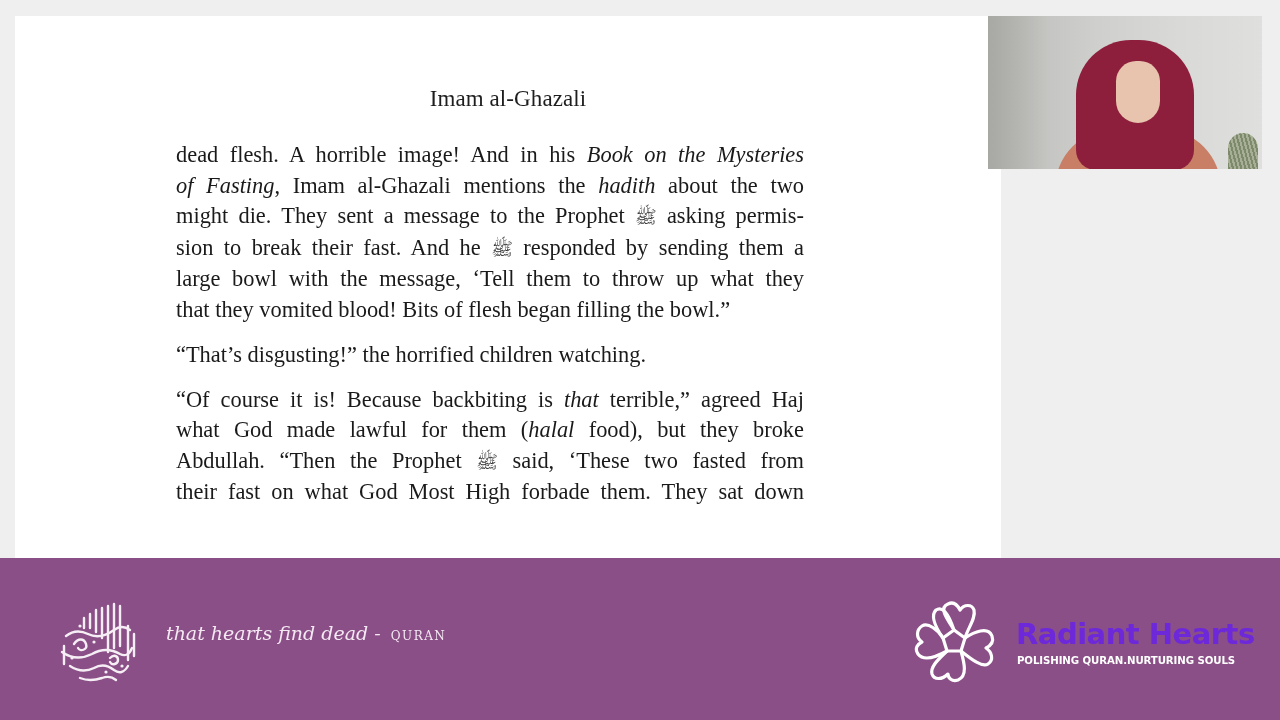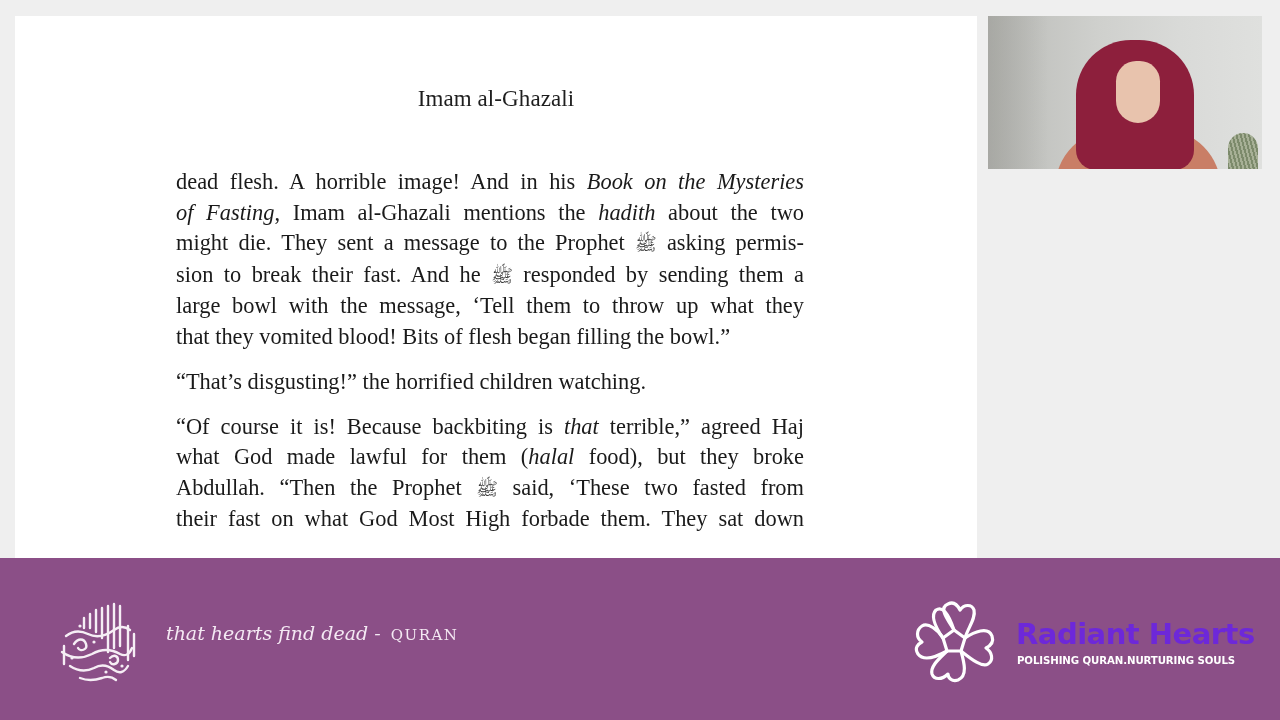--- a/index.html
+++ b/index.html
@@ -3,32 +3,31 @@
 <meta charset="utf-8">
 <style>
   html, body { margin: 0; padding: 0; }
   body {
     width: 1280px; height: 720px; overflow: hidden;
     background: #efefef; position: relative;
     font-family: "Liberation Serif", serif;
   }
   .doc-page {
     position: absolute; left: 15px; top: 16px; width: 962px; height: 628px;
-    background: #ffffff; overflow: hidden;
+    background: #ffffff; overflow: hidden; padding-left: 24px;
   }
   .doc-header {
     position: absolute; left: 0; right: 0; top: 70px;
     text-align: center; font-size: 23px; color: #1e1e1e;
     letter-spacing: 0.1px;
   }
   .doc-body {
     position: absolute; left: 161px; top: 124px; width: 628px;
     font-size: 22.4px; line-height: 30.5px; color: #1a1a1a;
     text-align: justify;
-    margin-top: 27px;
   }
   .doc-body p { margin: 0 0 14.5px 0; }
   .doc-body .line { display: block; white-space: nowrap; text-align-last: justify; text-align: justify; }
   .doc-body .line.last { text-align-last: left; }
   .honorific { font-size: 18px; color: #333; }
   i { font-style: italic; }
 
   .webcam {
     position: absolute; left: 988px; top: 16px; width: 274px; height: 153px;
     background: linear-gradient(90deg, #b9bab6 0%, #cfd0cd 40%, #d9dad8 70%, #dfe0de 100%);
@@ -62,21 +61,21 @@
   }
   .calligraphy {
     position: absolute; left: 50px; top: 596px; width: 94px; height: 94px;
   }
   .quote {
     position: absolute; left: 166px; top: 620px; color: #f4e9f3;
     font-family: "DejaVu Serif", serif; font-style: italic;
     font-size: 19px; line-height: 26px;
   }
   .quote .source {
-    font-style: normal; font-size: 15px; letter-spacing: 1.5px; margin-left: 4px;
+    font-style: normal; font-size: 12px; letter-spacing: 1.5px; margin-left: 4px;
   }
   .brand-logo {
     position: absolute; left: 908px; top: 598px; width: 92px; height: 88px;
   }
   .brand-name {
     position: absolute; left: 1016px; top: 616px; color: #6d28d9;
     font-family: "DejaVu Sans", sans-serif; font-weight: bold;
     font-size: 29px; letter-spacing: -0.5px; line-height: 36px;
   }
   .brand-tagline {

